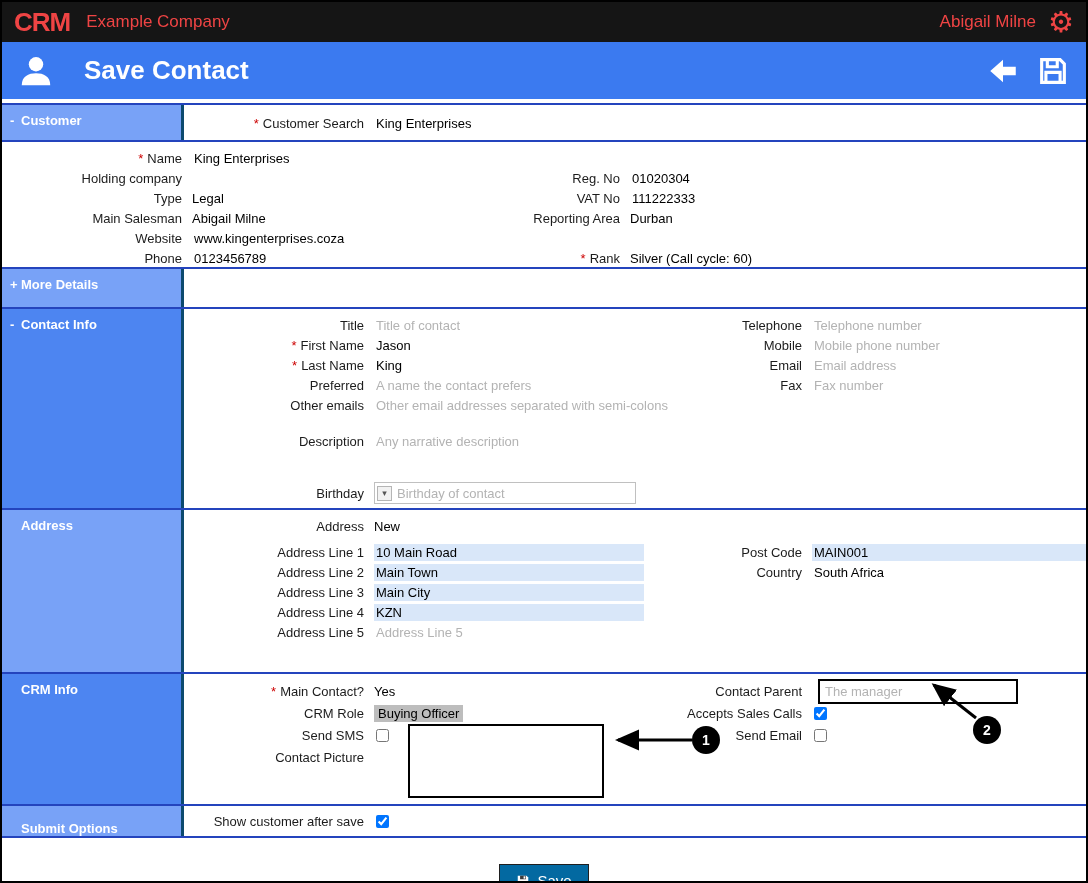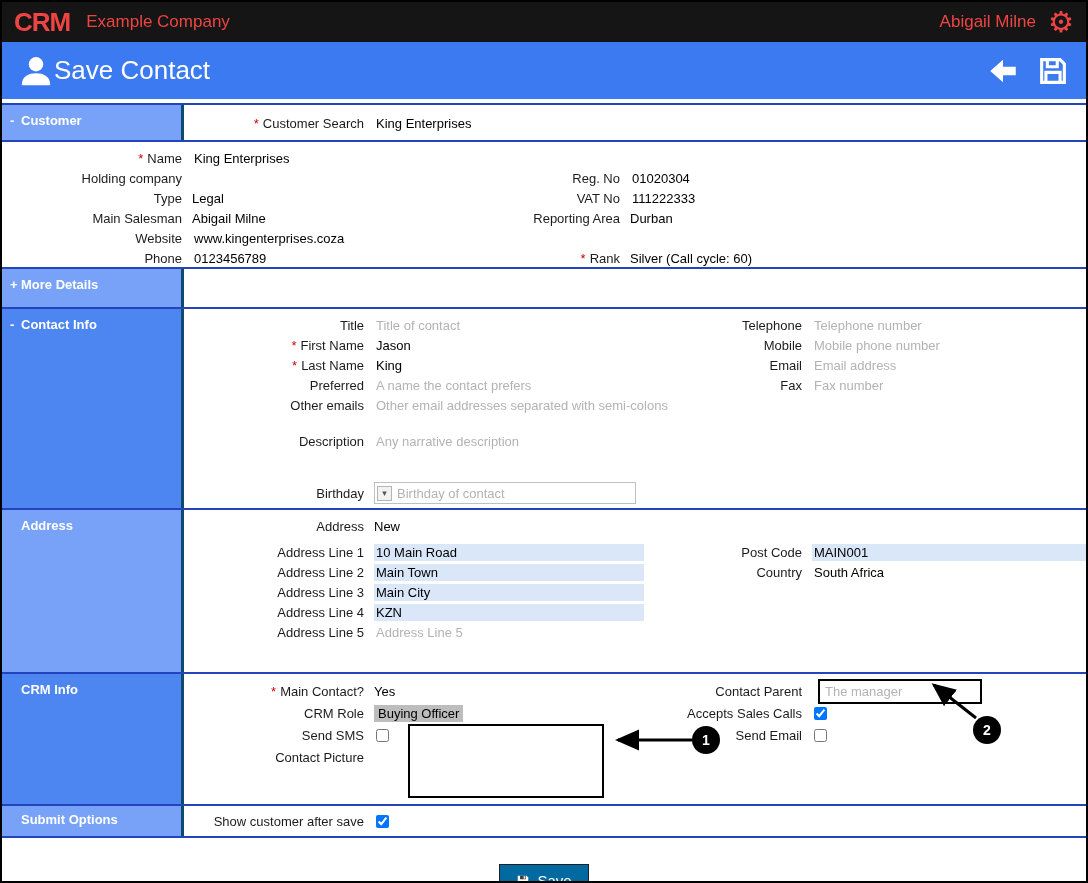--- a/index.html
+++ b/index.html
@@ -8,21 +8,21 @@
 
   .topbar { height:40px; background:#151515; color:#ef4444; display:flex; align-items:center; padding:8px 12px; }
   .logo { font-size:26px; font-weight:900; letter-spacing:-1px; }
   .company { font-size:17px; margin-left:16px; }
   .flex-sp { flex:1; }
   .user { font-size:17px; margin-right:12px; }
   .gear { font-size:29px; line-height:1; cursor:pointer; }
 
   .header { height:57px; background:#3b7af0; display:flex; align-items:center; padding:0 16px; color:#fff; }
   .person-icon { width:36px; height:36px; }
-  .page-title { font-size:26px; font-weight:normal; }
+  .page-title { font-size:26px; font-weight:bold; margin-left:30px; }
   .hicon { width:34px; height:34px; margin-left:16px; cursor:pointer; }
 
   .gap { height:4px; background:#fff; }
   .sect { display:flex; border-top:2px solid #2444bd; }
   .side { width:182px; color:#fff; font-weight:bold; font-size:13px; padding:8px 8px 0 8px; border-right:3px solid #0c4a6e; }
   .side .tog { display:inline-block; width:11px; }
   .side-light { background:#78a2f7; }
   .side-med { background:#4d85f1; }
   .content { flex:1; background:#fff; position:relative; }
   .pt6 { padding-top:6px; } .pt8 { padding-top:8px; } .pt5 { padding-top:5px; }
@@ -42,21 +42,21 @@
   input.plain::placeholder { color:#b3b3b3; opacity:1; }
   input.hl { background:#d9e7f9; height:17px; }
   .gray-val { background:#bdbdbd; padding:1px 4px; }
 
   .combo { width:262px; height:22px; border:1px solid #c0c0c0; display:flex; align-items:center; padding:0 2px; background:#fff; }
   .combo .dd { width:15px; height:15px; border:1px solid #b5b5b5; background:#f2f2f2; font-size:9px; color:#555; display:flex; align-items:center; justify-content:center; margin-right:3px; flex:none; cursor:pointer; }
   .combo input.plain { flex:1; }
 
   .cb { width:13px; height:13px; margin:0 0 0 2px; }
   .pic-box { position:absolute; left:224px; top:50px; width:196px; height:74px; border:2px solid #000; background:#fff; }
-  .parent-input { width:164px; height:25px; border:2px solid #000; font:13px "Liberation Sans","DejaVu Sans",sans-serif; padding:0 5px; outline:0; margin-left:6px; }
+  .parent-input { width:200px; height:25px; border:2px solid #000; font:13px "Liberation Sans","DejaVu Sans",sans-serif; padding:0 5px; outline:0; margin-left:6px; }
   .parent-input::placeholder { color:#b3b3b3; opacity:1; }
 
   .footer { height:69px; border-top:2px solid #2444bd; display:flex; justify-content:center; align-items:flex-start; padding-top:26px; background:#fff; }
   .save-btn { display:flex; align-items:center; gap:7px; background:#0369a1; color:#fff; border:1px solid #1f1f1f; font:15px "Liberation Sans","DejaVu Sans",sans-serif; padding:7px 16px; cursor:pointer; }
 
   .arrows { position:absolute; left:0; top:0; width:1084px; height:879px; pointer-events:none; z-index:5; }
   .badge { position:absolute; width:28px; height:28px; border-radius:50%; background:#000; color:#fff; font-size:14px; font-weight:bold; display:flex; align-items:center; justify-content:center; z-index:6; }
 </style>
 </head>
 <body>
@@ -325,21 +325,21 @@
           </span>
       </div>
       <div class="frow frow22">
         <span class="lbl">Contact Picture</span>
       </div>
       <div class="pic-box"></div>
     </div>
   </div>
 
   <div class="sect" style="height:32px">
-    <div class="side side-light" style="padding-top:6px">
+    <div class="side side-light" style="padding-top:15px">
       <span class="tog"></span><span>Submit Options</span>
     </div>
     <div class="content pt5">
       <div class="frow">
         <span class="lbl">Show customer after save</span>
         <span class="lval">
             <input type="checkbox" class="cb" checked="" style="">
           </span>
       </div>
     </div>

